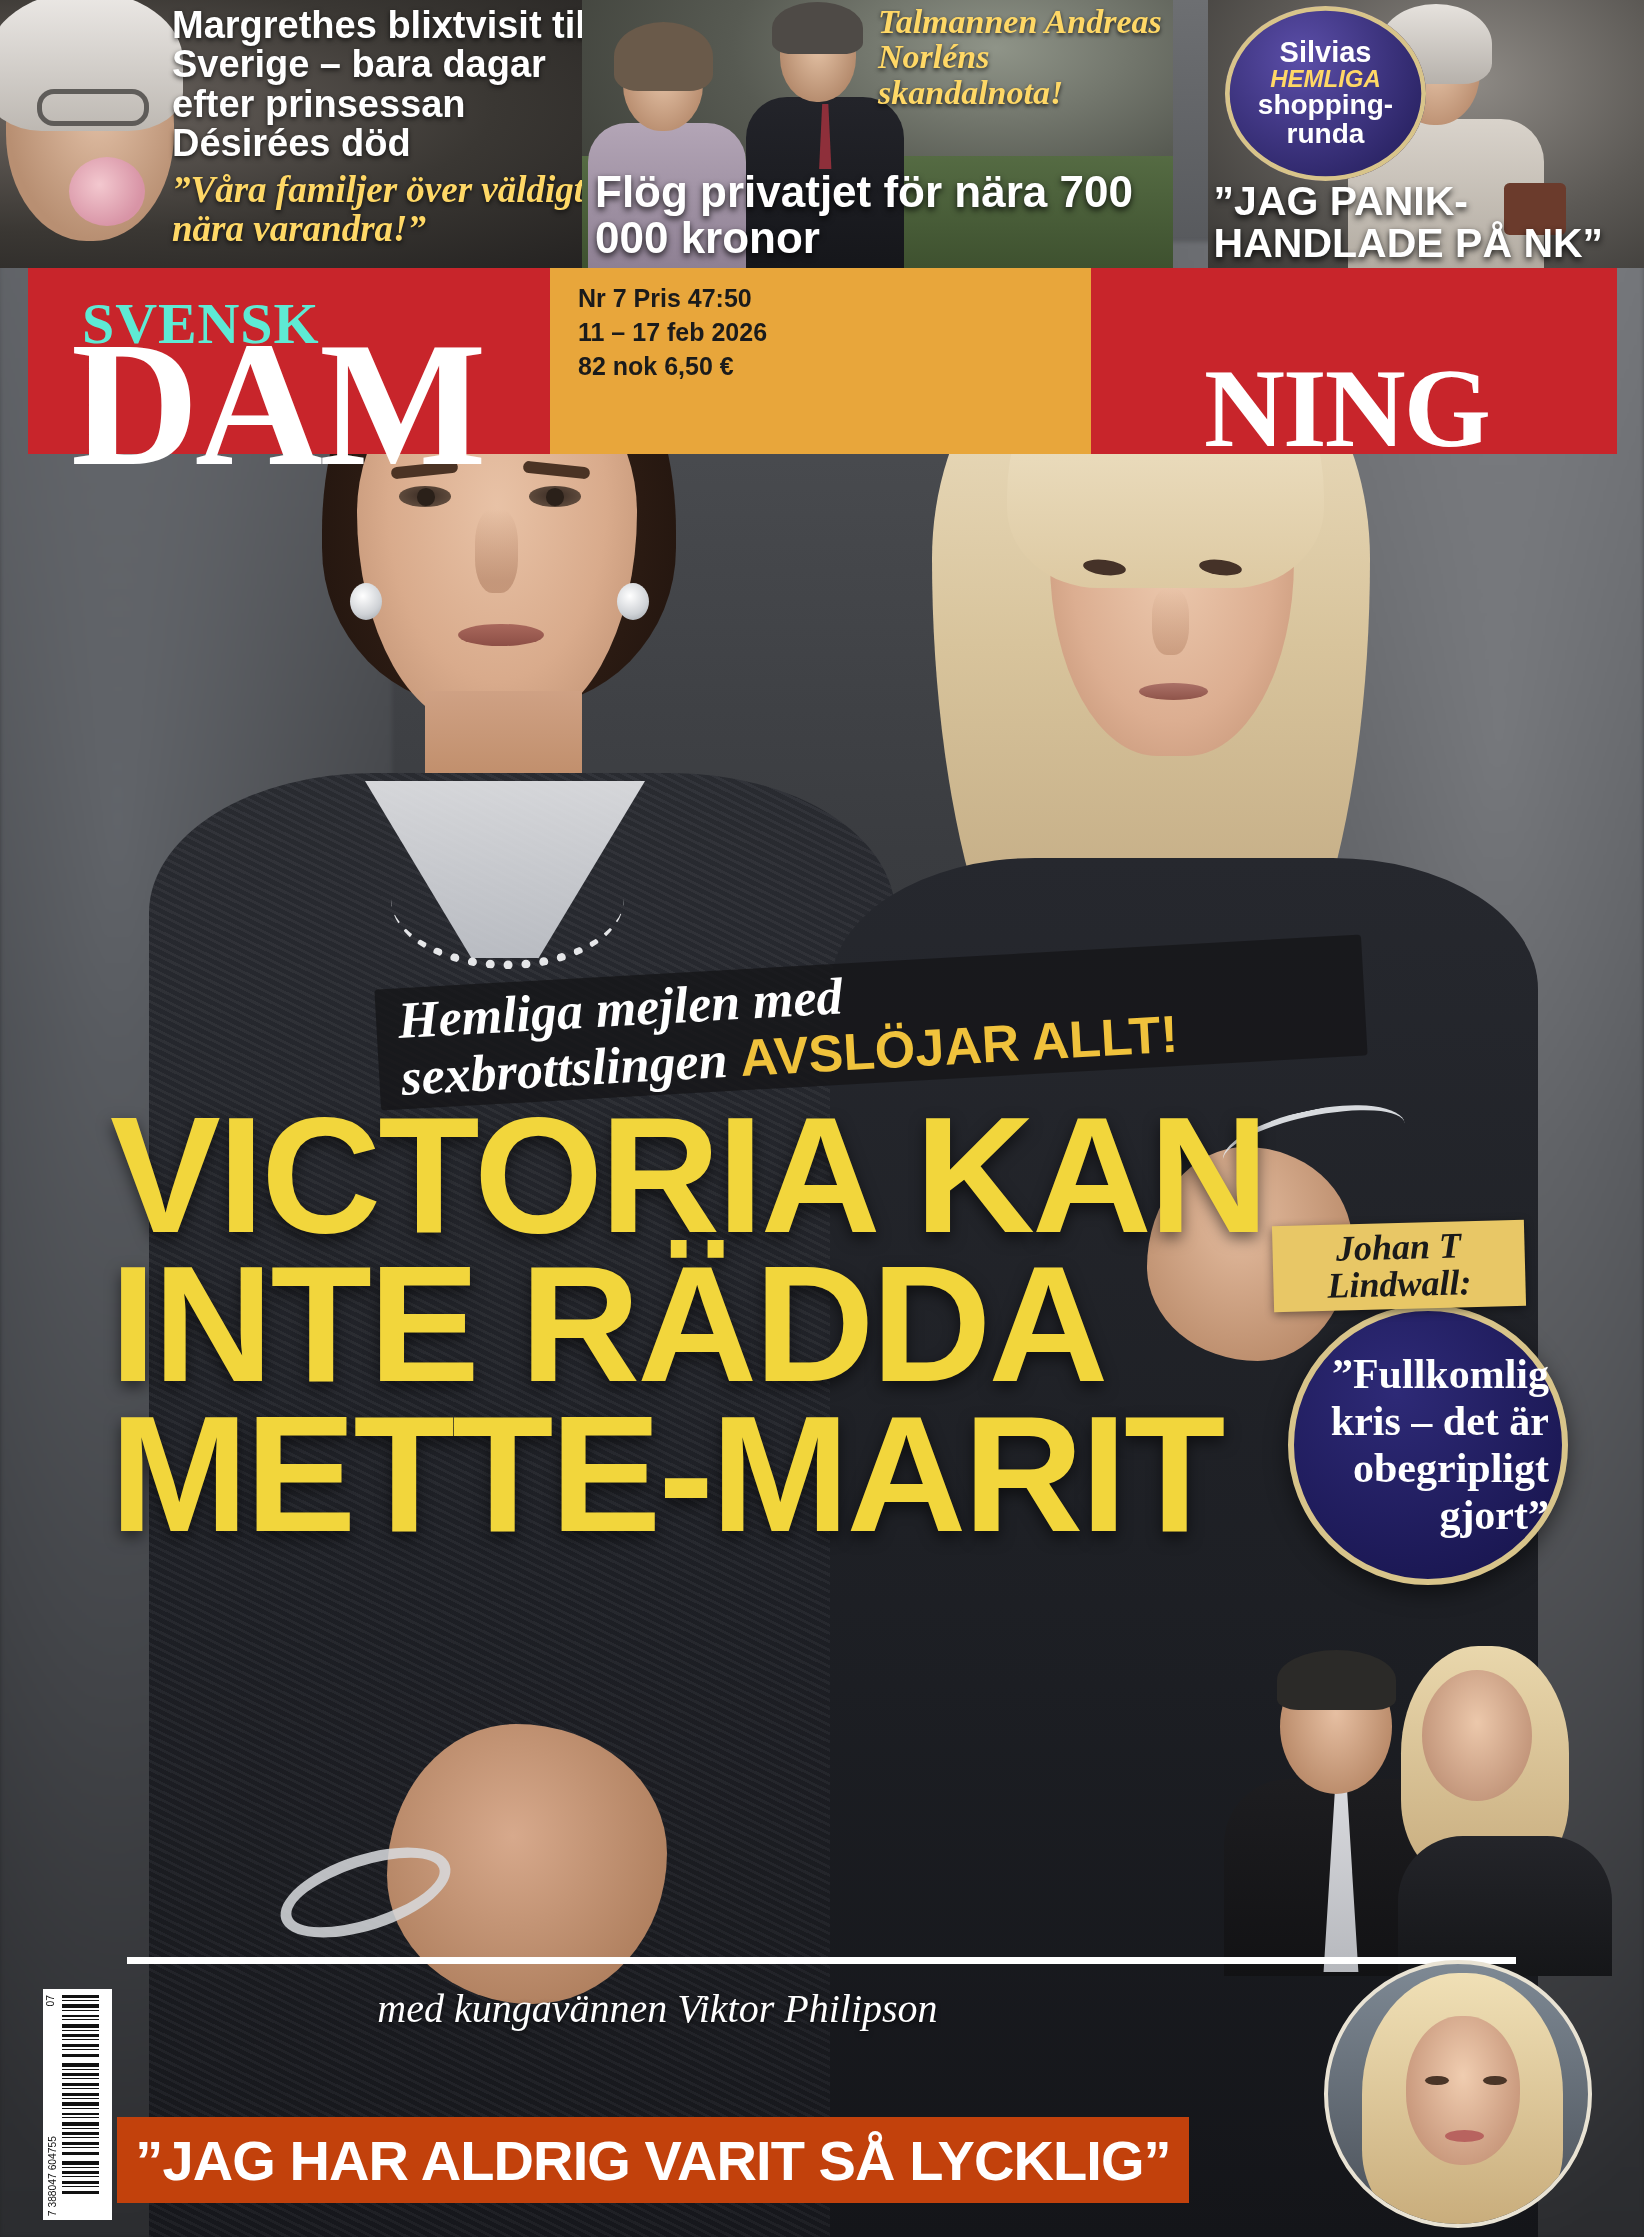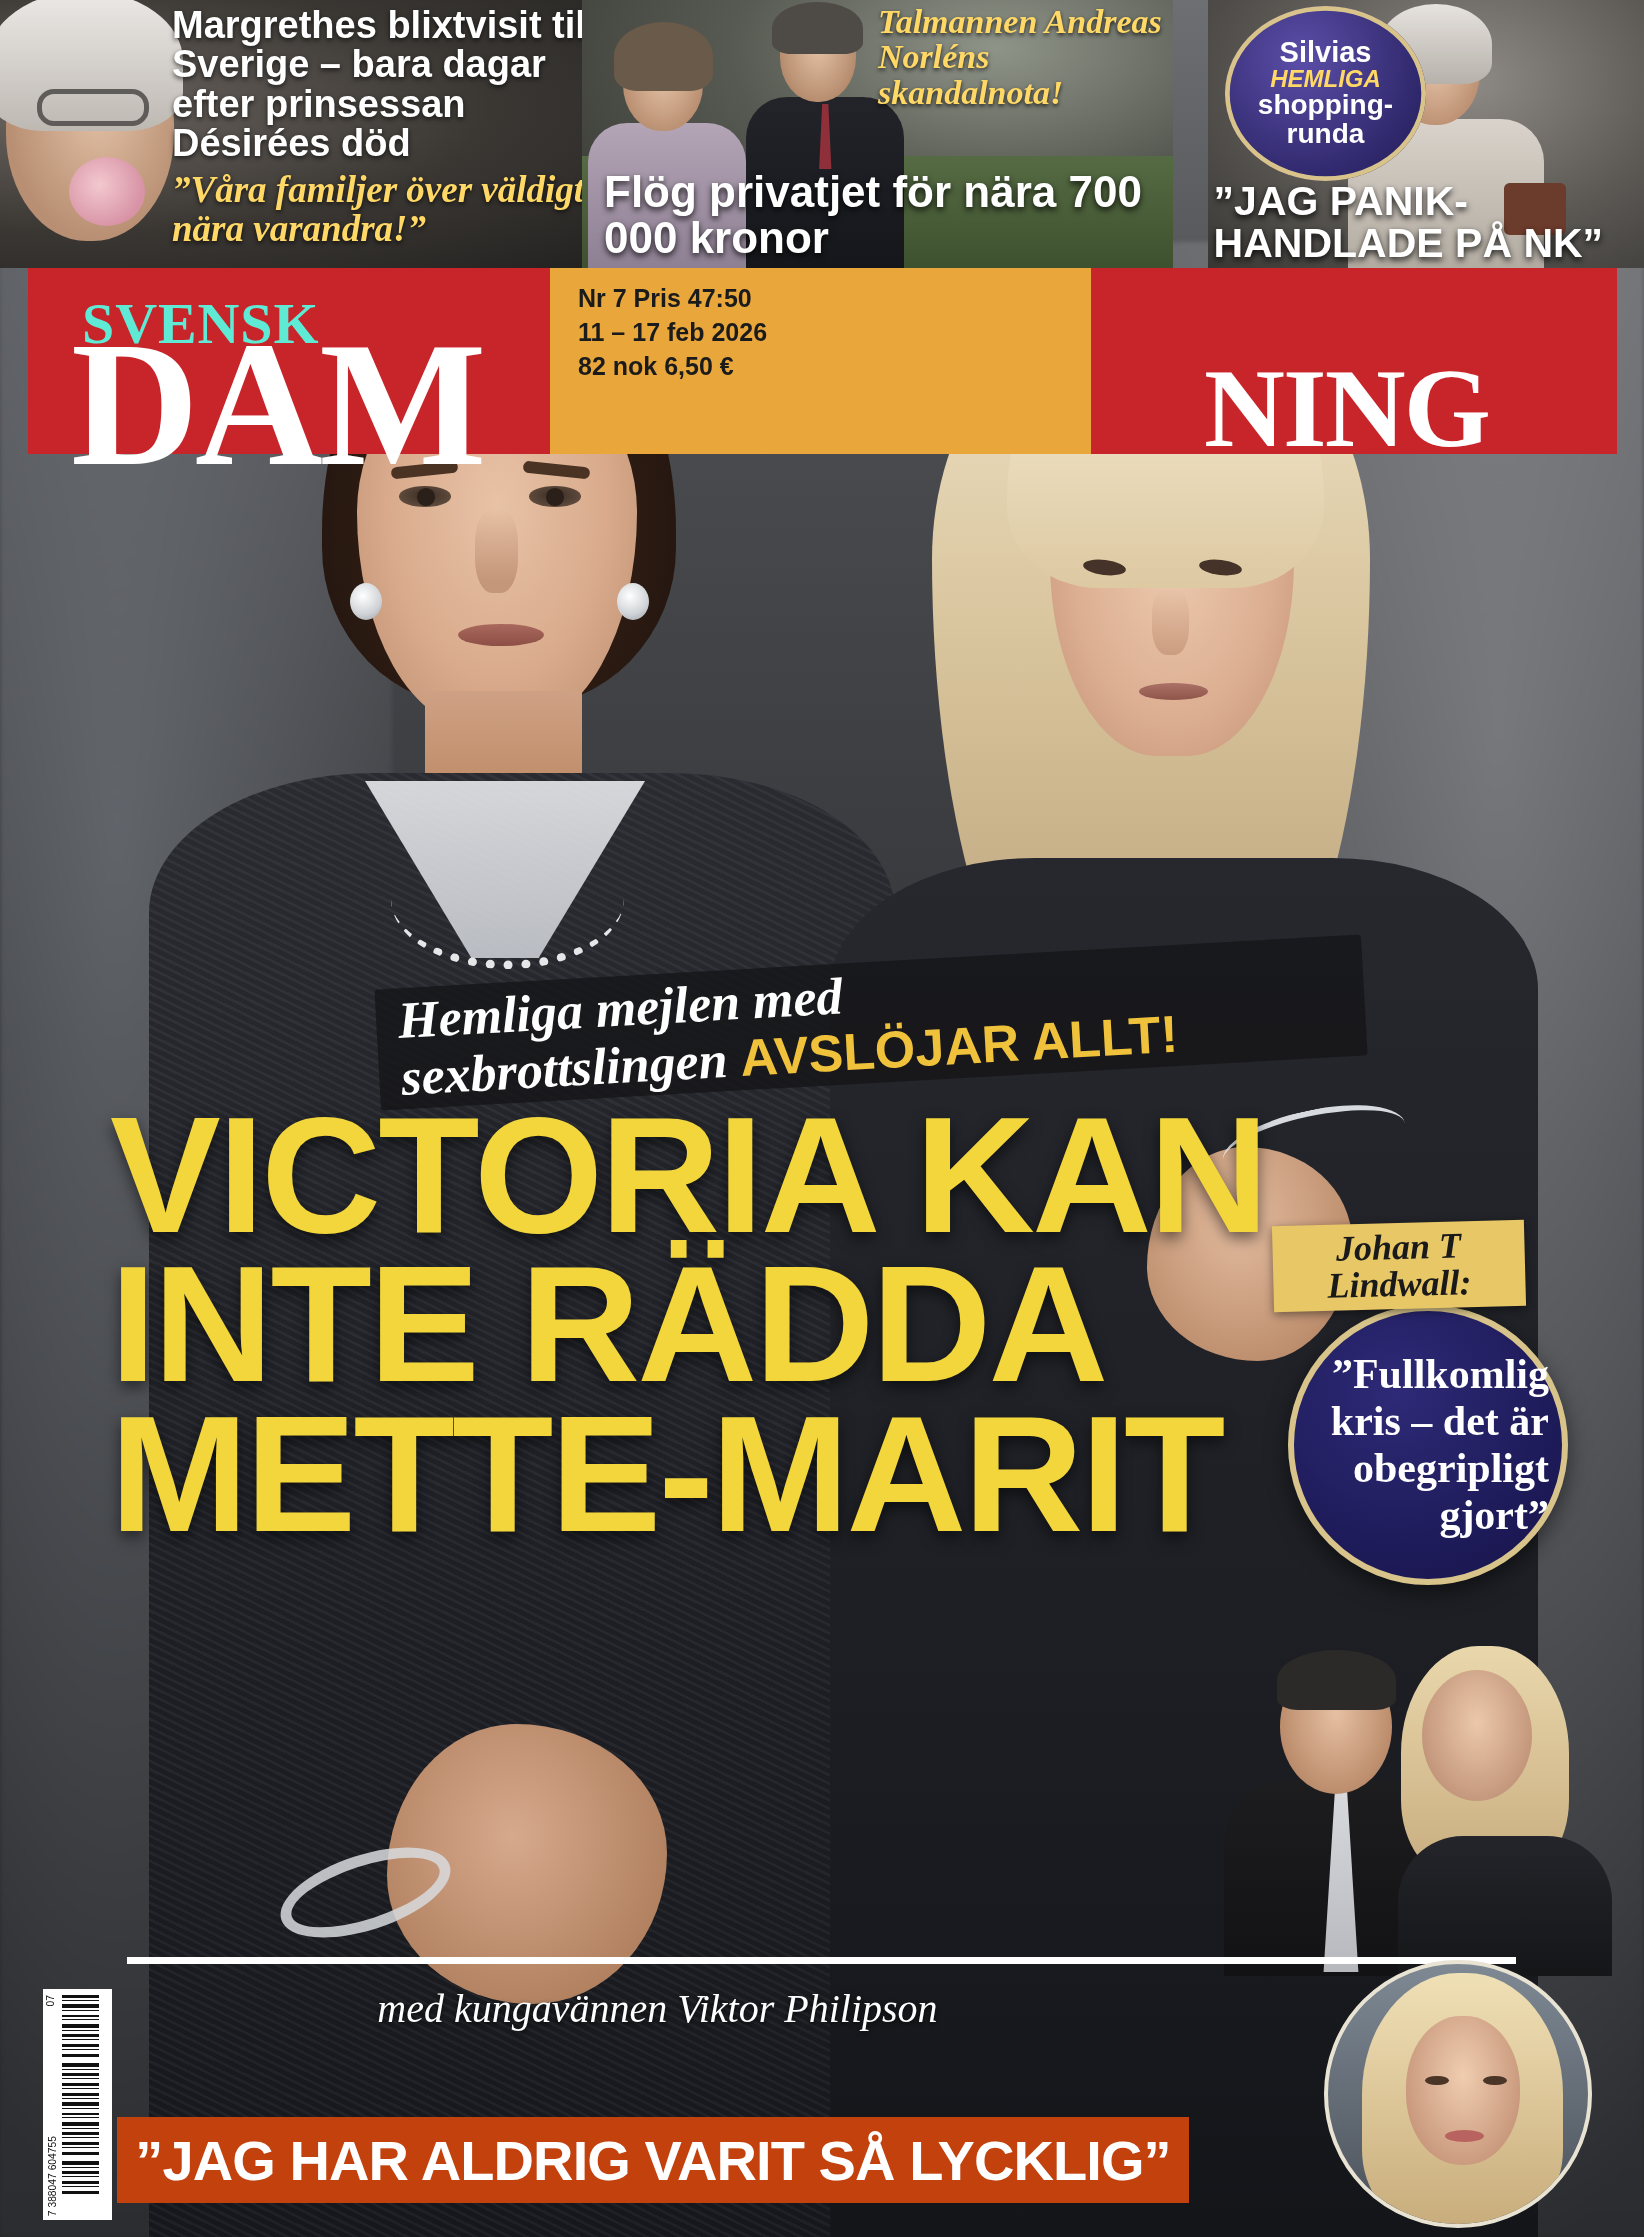--- a/index.html
+++ b/index.html
@@ -277,21 +277,20 @@
   .p2 .p2-txt-top { position: absolute; left: 296px; top: 3.7px; width: 289px; text-align: left; }
   .p2-l1 {
     color: #ffd866; font-size: 34px; font-weight: 700; font-style: italic;
     font-family: "Liberation Serif", serif; line-height: 1.05;
     text-shadow: 0 1.9px 4.7px rgba(0,0,0,.75);
   }
   .p2 .p2-txt-bot { position: absolute; left: 13px; bottom: 7.5px; width: 571px; }
   .p2-l2 {
     color: #ffffff; font-size: 44px; font-weight: 700; line-height: 1.04;
     text-shadow: 0 2.8px 6.5px rgba(0,0,0,.8);
-    margin-left: 9px;
   }
 
   
   .p3 { left: 1208px; width: 436px; background: #6d6a66; }
   .p3 .photo {
     position: absolute; inset: 0;
     background: radial-gradient(ellipse at 60% 30%, #8e8a85 0%, #5c5955 55%, #393734 100%);
   }
   .p3 .s-head {
     position: absolute; left: 183px; top: 15px; width: 89px; height: 110px;

